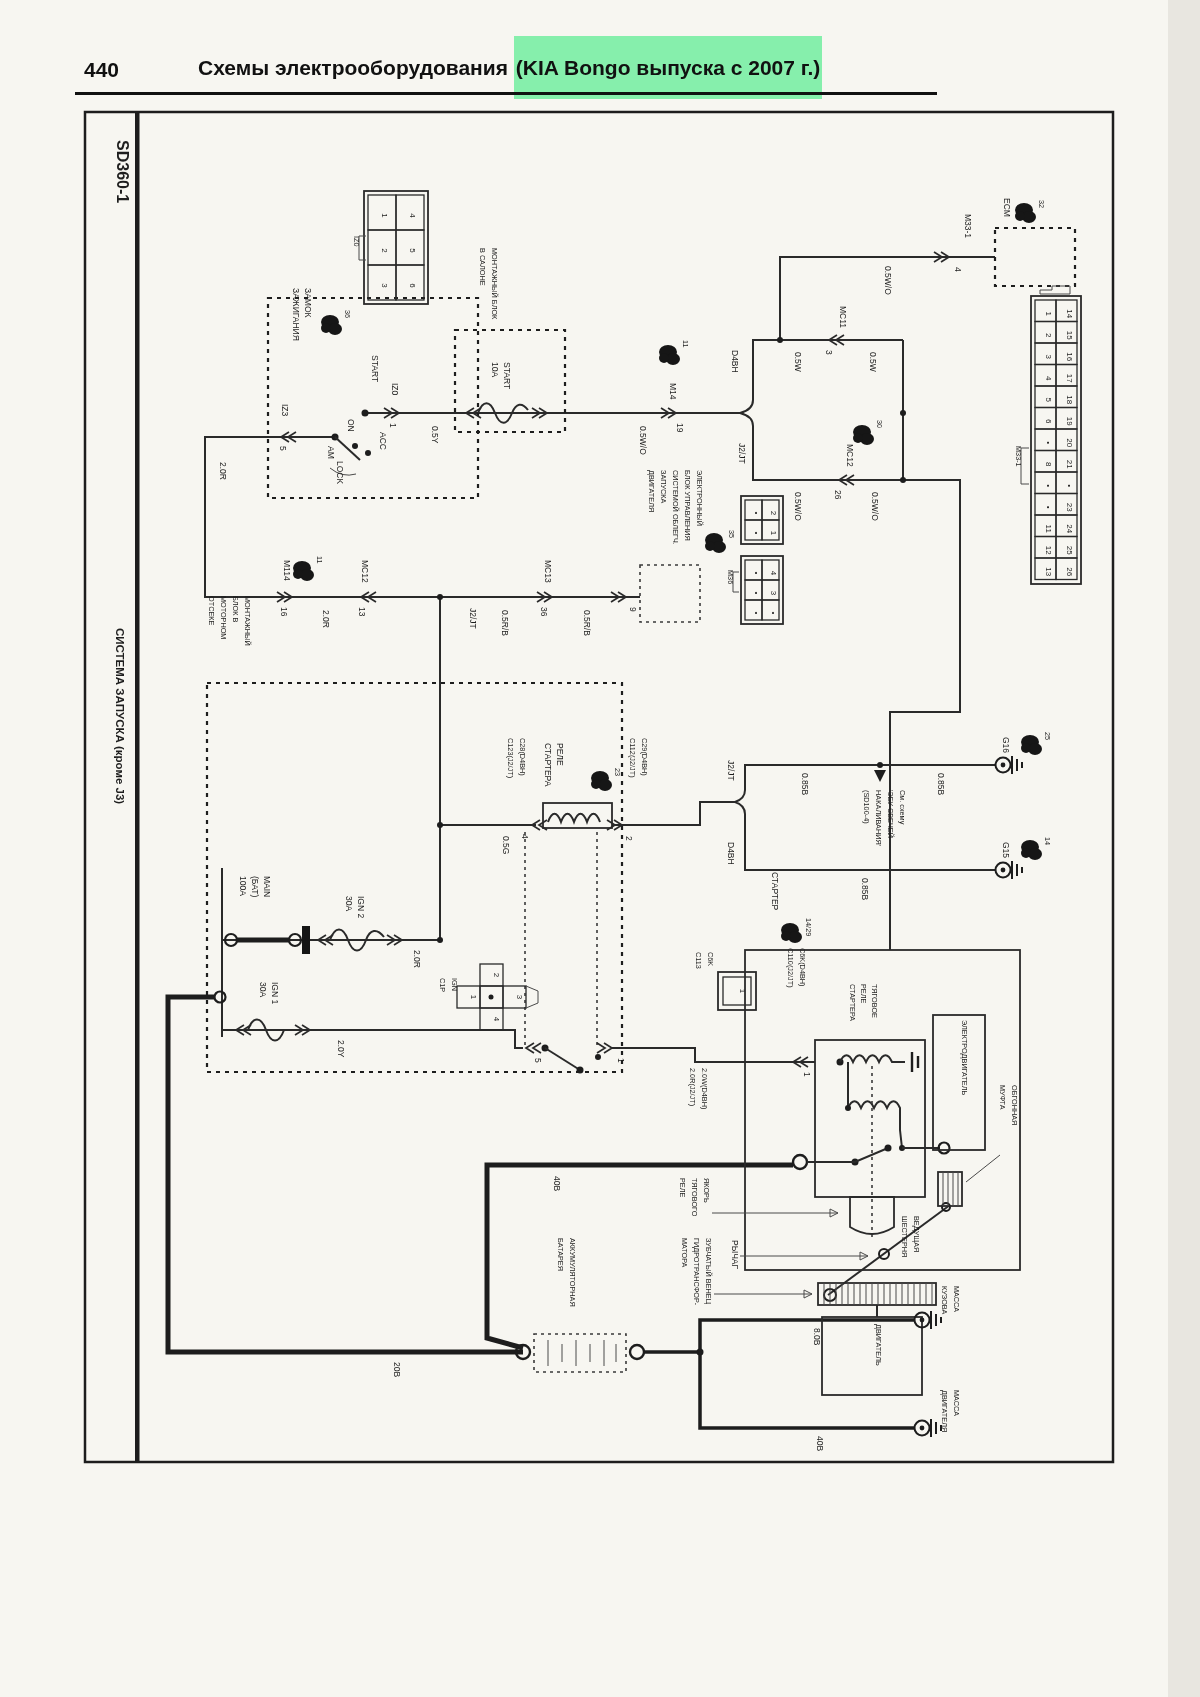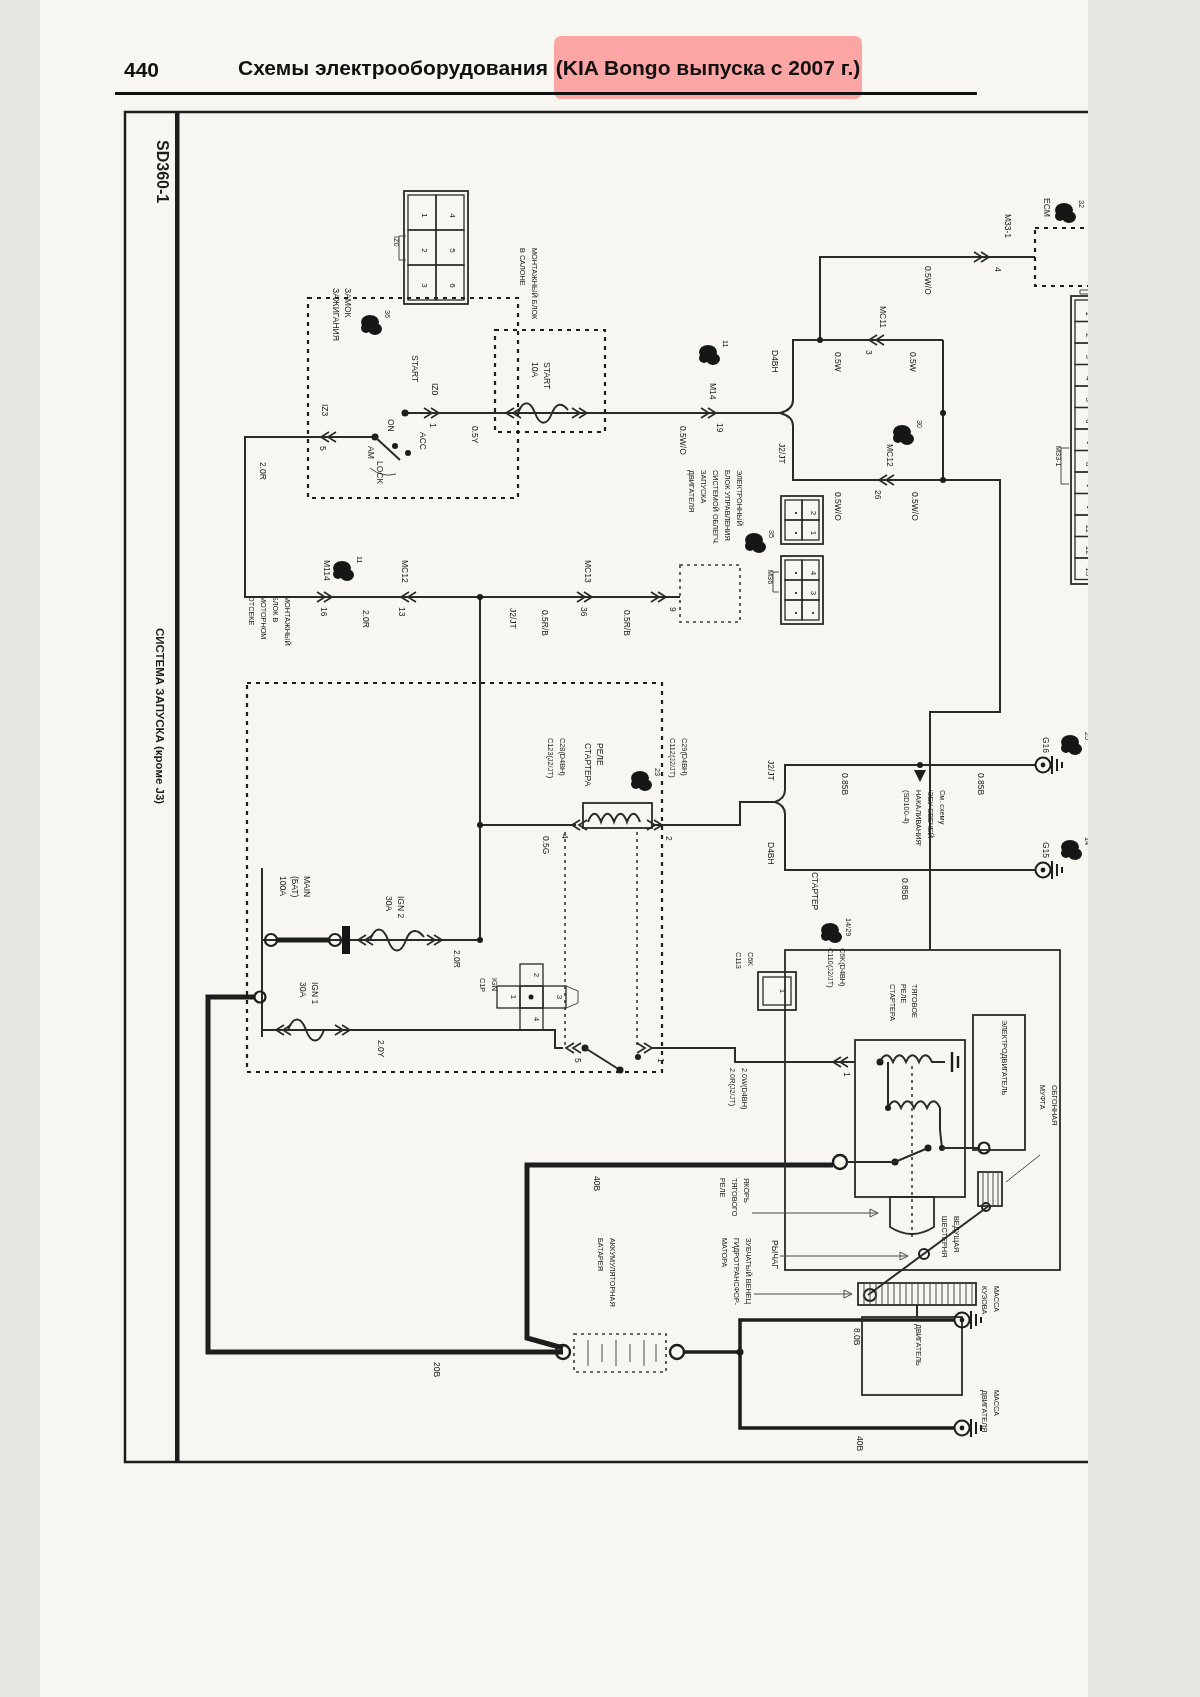--- a/index.html
+++ b/index.html
@@ -1,20 +1,20 @@
 <!DOCTYPE html>
 <html><head>
 <meta charset="utf-8">
 <style>
   html,body{margin:0;padding:0;background:#e8e6e0;}
-  #page{position:relative;width:1048px;height:1697px;background:#f7f6f1;font-family:"Liberation Sans",sans-serif;overflow:hidden;margin-left:40px;}
+  #page{position:relative;width:1168px;height:1697px;background:#f7f6f1;font-family:"Liberation Sans",sans-serif;overflow:hidden;}
   #hdr{position:absolute;left:0;top:52px;width:1200px;height:46px;}
   #pageno{position:absolute;left:84px;top:6px;font-size:21px;font-weight:bold;color:#111;}
   #title{position:absolute;left:198px;top:4px;font-size:21px;font-weight:bold;color:#111;white-space:nowrap;}
-  #title .hl{background:#fca5a5;padding:20px 2px;border-radius:7px;}
+  #title .hl{background:#86efac;padding:20px 2px;}
   #rule{position:absolute;left:75px;top:40px;width:862px;height:3px;background:#111;}
   svg{position:absolute;left:0;top:0;}
   .wire{stroke:#2a2a2a;stroke-width:2;fill:none;}
   .cable{stroke:#1d1d1d;stroke-width:5;fill:none;}
   .cable4{stroke:#1d1d1d;stroke-width:3.5;fill:none;}
   .thin{stroke:#4a4a4a;stroke-width:1;fill:none;}
   .frame{stroke:#1d1d1d;stroke-width:2.5;fill:none;}
   .box{stroke:#2a2a2a;stroke-width:1.8;fill:none;}
   .dash{stroke:#1d1d1d;stroke-width:2.2;fill:none;stroke-dasharray:4 5;}
   .dash2{stroke:#3a3a3a;stroke-width:1.6;fill:none;stroke-dasharray:3 4;}

